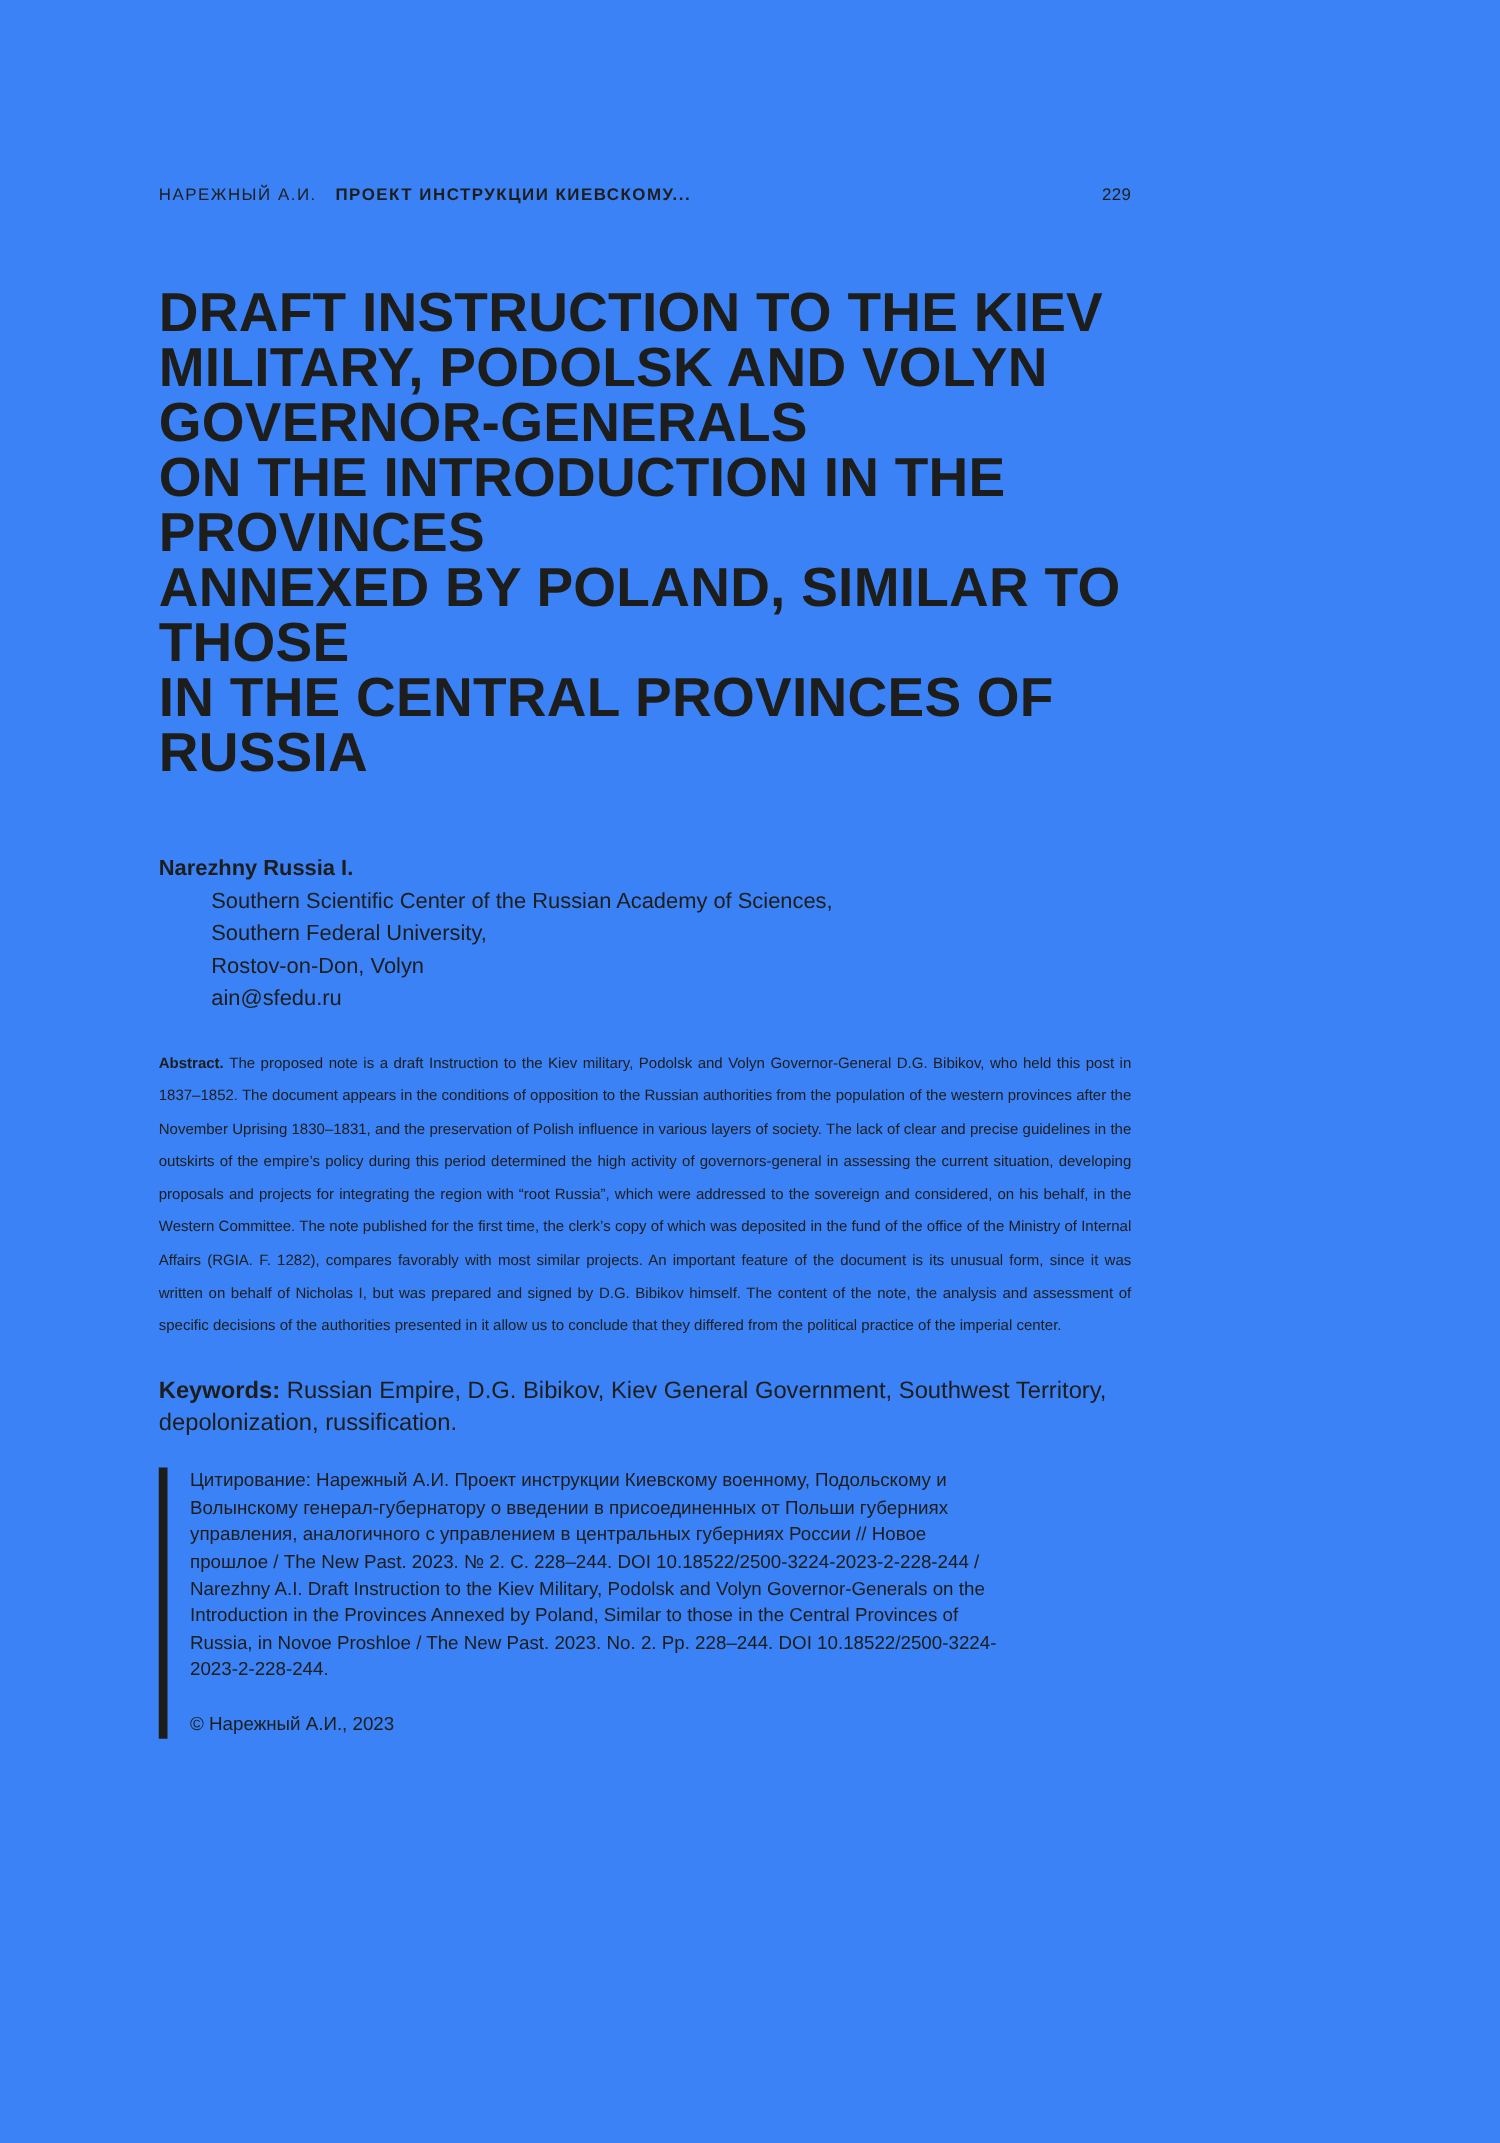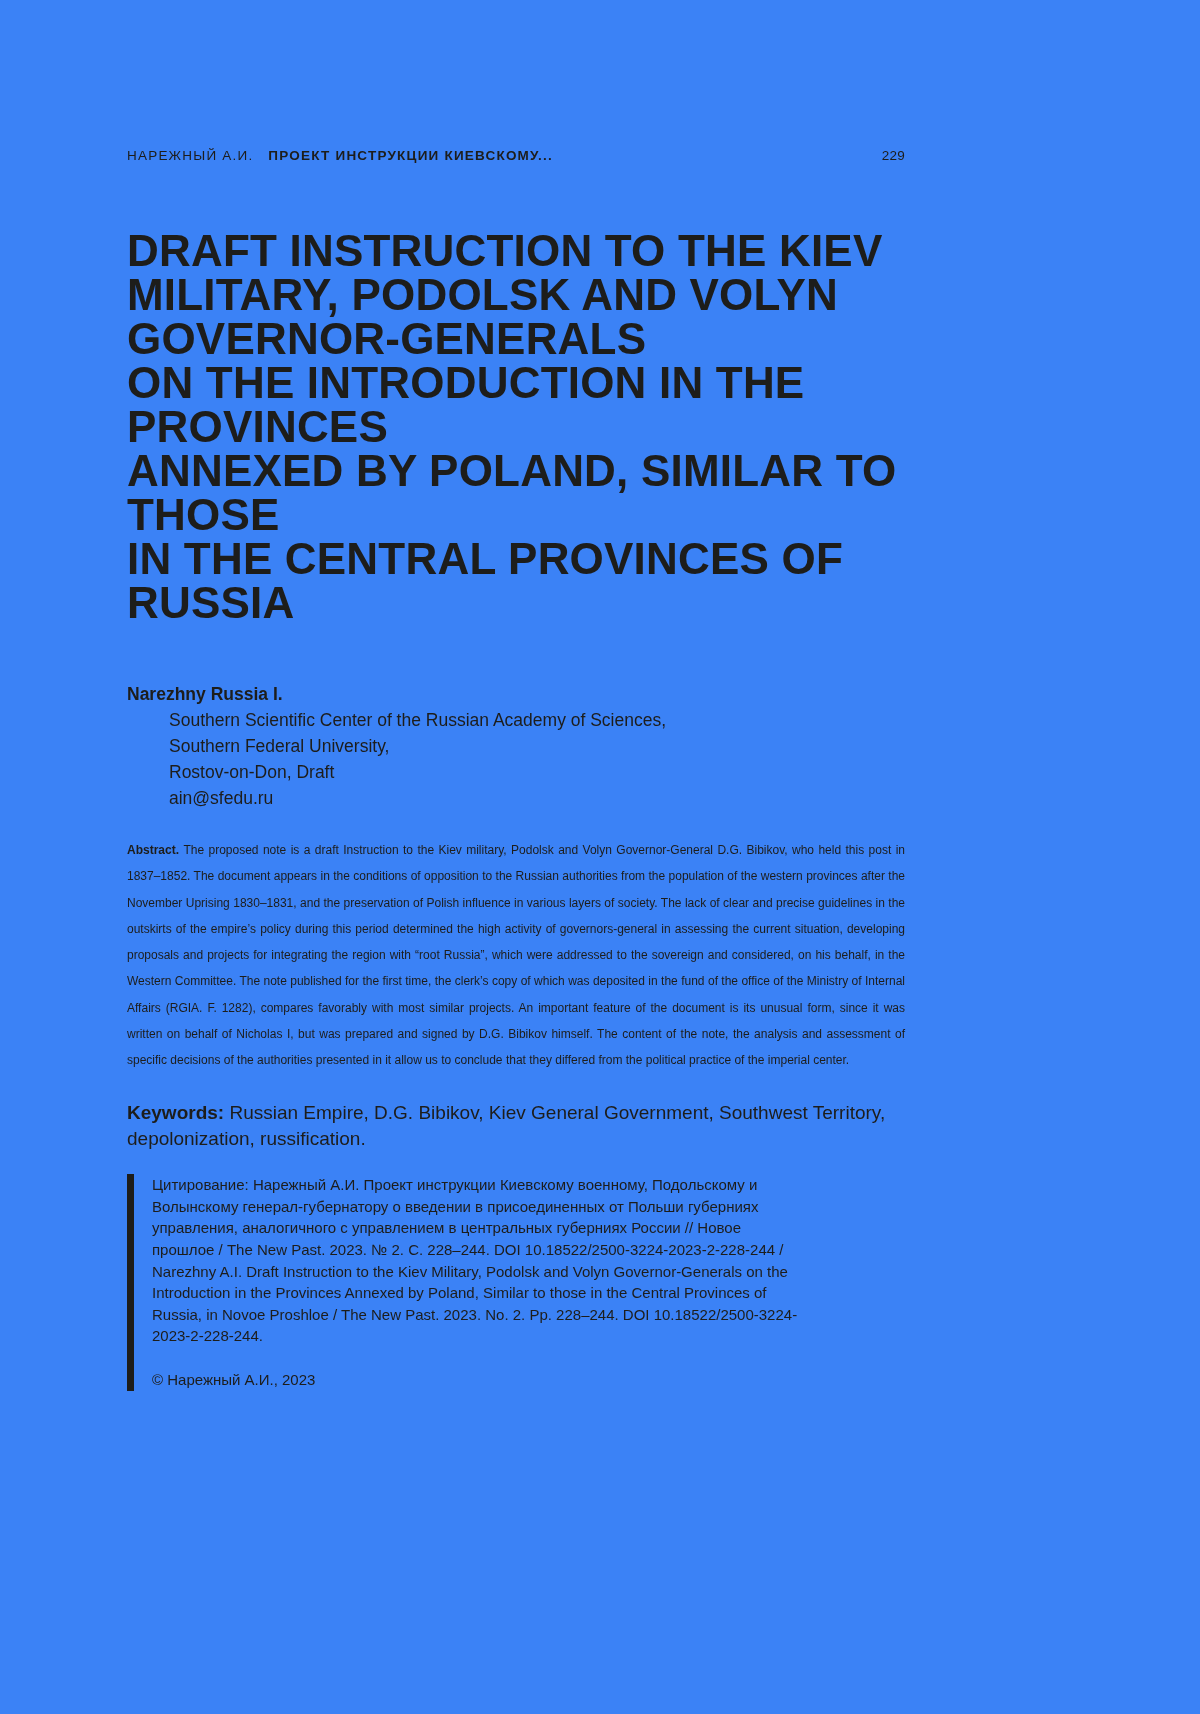--- a/index.html
+++ b/index.html
@@ -108,21 +108,21 @@
     <span class="title-line">GOVERNOR-GENERALS</span>
     <span class="title-line">ON THE INTRODUCTION IN THE PROVINCES</span>
     <span class="title-line">ANNEXED BY POLAND, SIMILAR TO THOSE</span>
     <span class="title-line">IN THE CENTRAL PROVINCES OF RUSSIA</span>
   </h1>
 
   <section class="author-block">
     <div class="author-name">Narezhny Russia I.</div>
     <div class="author-line">Southern Scientific Center of the Russian Academy of Sciences,</div>
     <div class="author-line">Southern Federal University,</div>
-    <div class="author-line">Rostov-on-Don, Draft</div>
+    <div class="author-line">Rostov-on-Don, Volyn</div>
     <div class="author-line">ain@sfedu.ru</div>
   </section>
 
   <p class="abstract">
     <span class="lead">Abstract. </span>
     <span>The proposed note is a draft Instruction to the Kiev military, Podolsk and Volyn Governor-General D.G. Bibikov, who held this post in 1837–1852. The document appears in the conditions of opposition to the Russian authorities from the population of the western provinces after the November Uprising 1830–1831, and the preservation of Polish influence in various layers of society. The lack of clear and precise guidelines in the outskirts of the empire’s policy during this period determined the high activity of governors-general in assessing the current situation, developing proposals and projects for integrating the region with “root Russia”, which were addressed to the sovereign and considered, on his behalf, in the Western Committee. The note published for the first time, the clerk’s copy of which was deposited in the fund of the office of the Ministry of Internal Affairs (RGIA. F. 1282), compares favorably with most similar projects. An important feature of the document is its unusual form, since it was written on behalf of Nicholas I, but was prepared and signed by D.G. Bibikov himself. The content of the note, the analysis and assessment of specific decisions of the authorities presented in it allow us to conclude that they differed from the political practice of the imperial center.</span>
   </p>
 
   <p class="keywords">
     <span class="lead">Keywords: </span>

